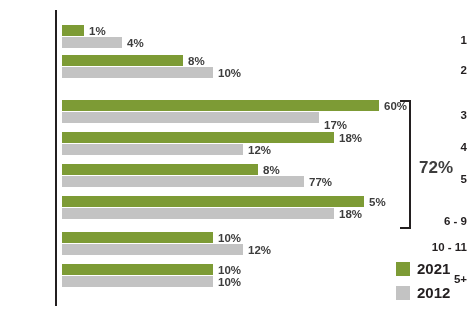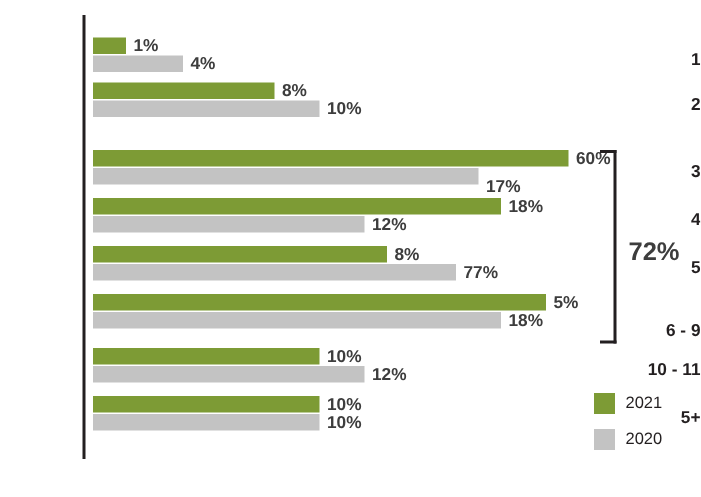--- a/index.html
+++ b/index.html
@@ -84,22 +84,22 @@
     position: absolute;
     left: 0; top: 0;
     width: 14px; height: 14px;
   }
   .legend-swatch.green { background: #7d9b35; }
   .legend-swatch.gray  { background: #c3c3c3; }
   .legend-text {
     position: absolute;
     left: 21px;
     top: 1px;
-    font-size: 11px;
-    font-weight: normal;
+    font-size: 15px;
+    font-weight: bold;
     color: #231f20;
     line-height: 12px;
     white-space: nowrap;
   }
 </style>
 </head>
 <body>
 
 <div id="chart-root">
 
@@ -154,17 +154,17 @@
   <div id="bracket"></div>
   <div id="bracket-label">72%</div>
 
   <div id="legend">
     <div class="legend-row">
       <span class="legend-swatch green"></span>
       <span class="legend-text">2021</span>
     </div>
     <div class="legend-row">
       <span class="legend-swatch gray"></span>
-      <span class="legend-text">2020</span>
+      <span class="legend-text">2012</span>
     </div>
   </div>
 
 </div>
 
 </body></html>

